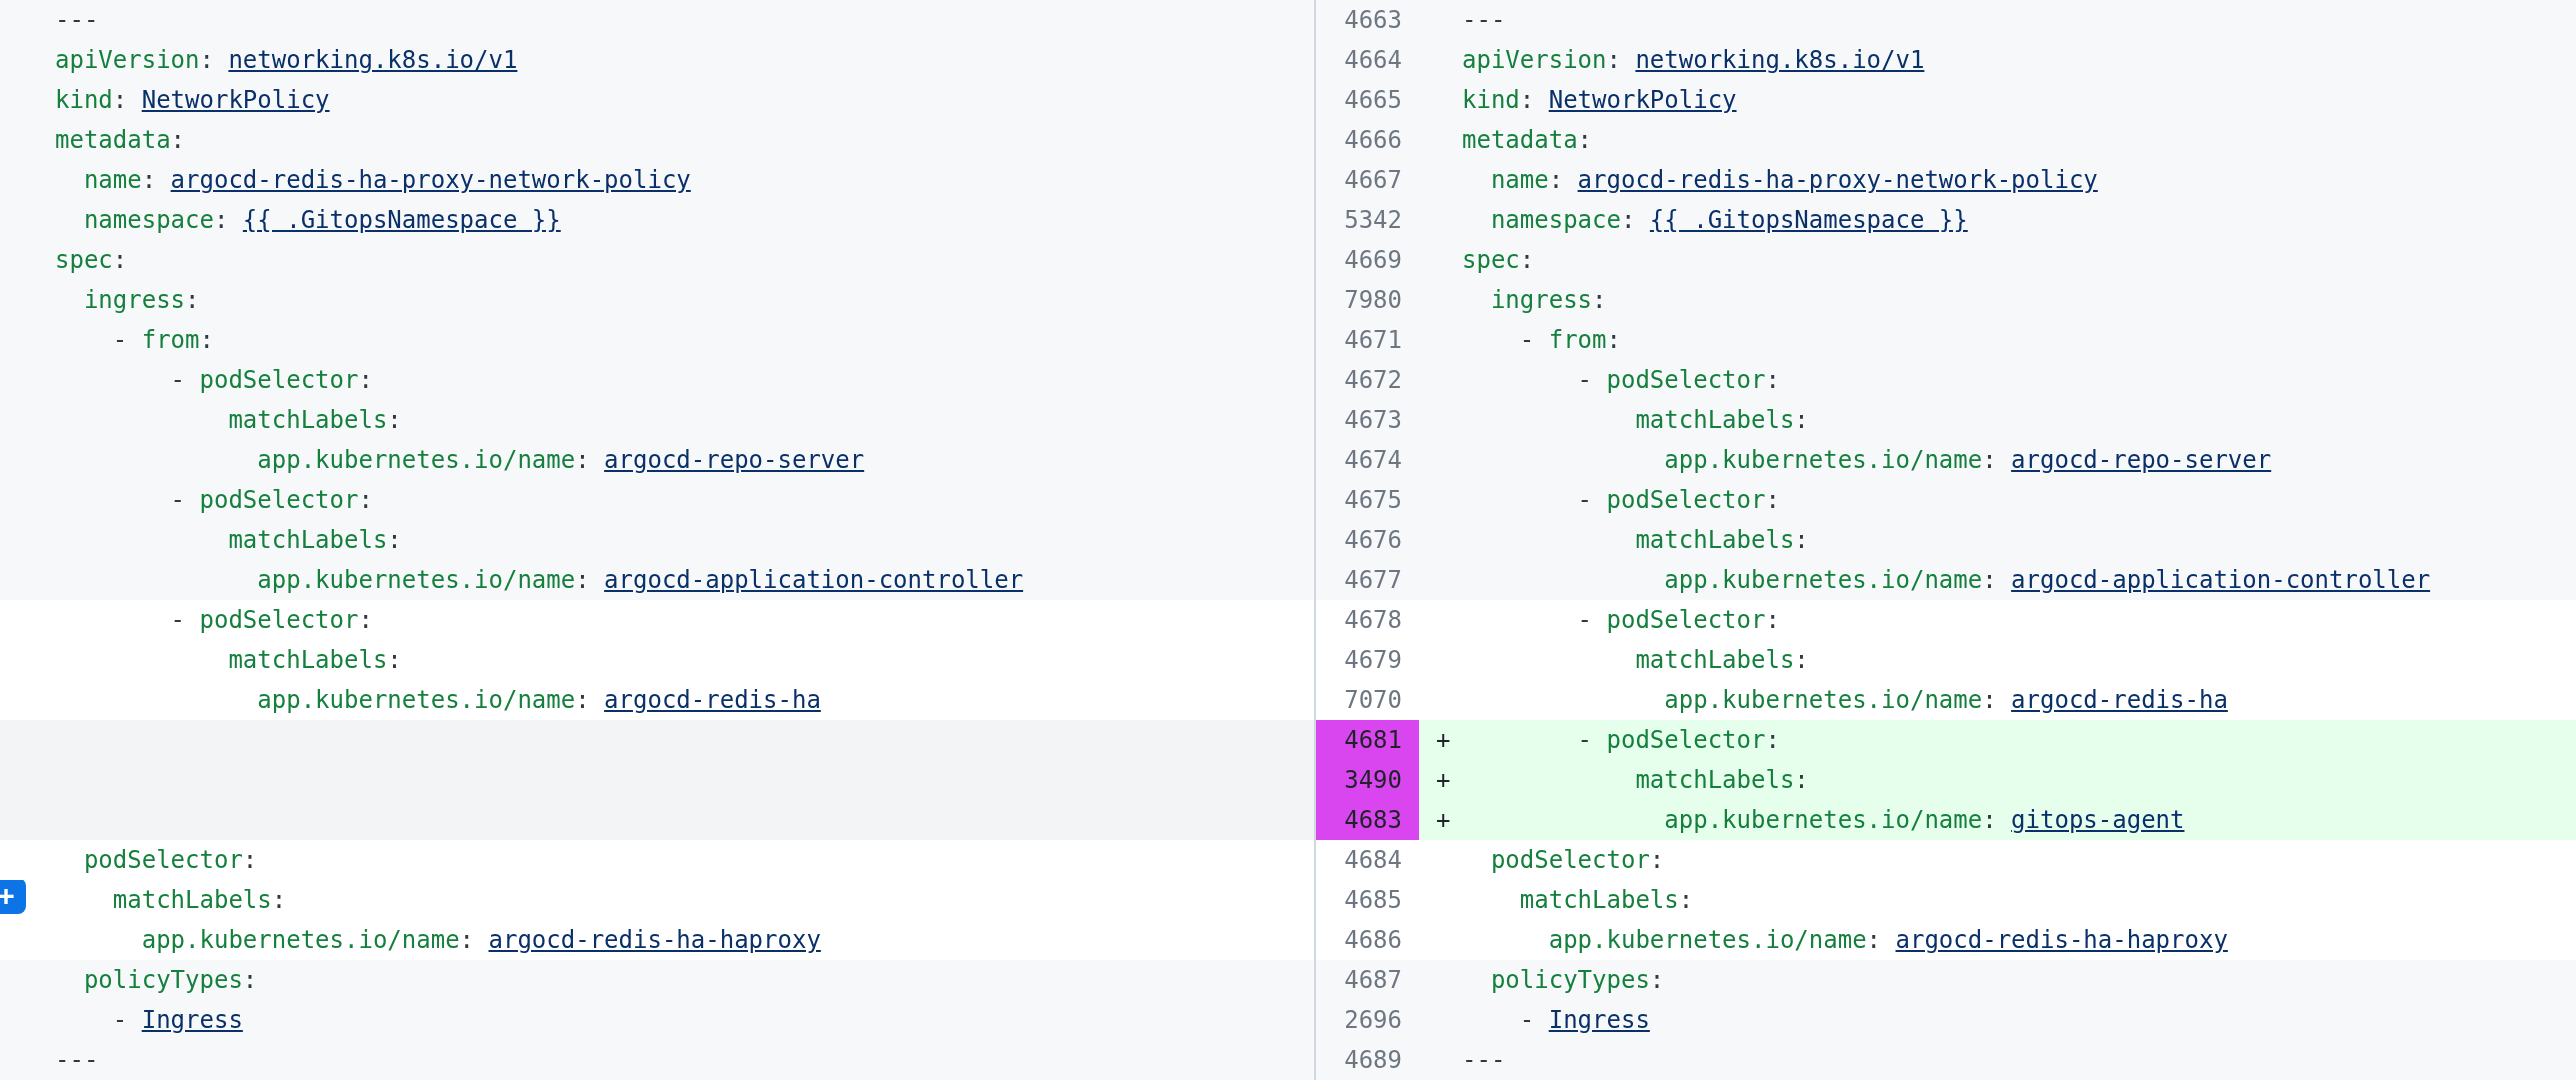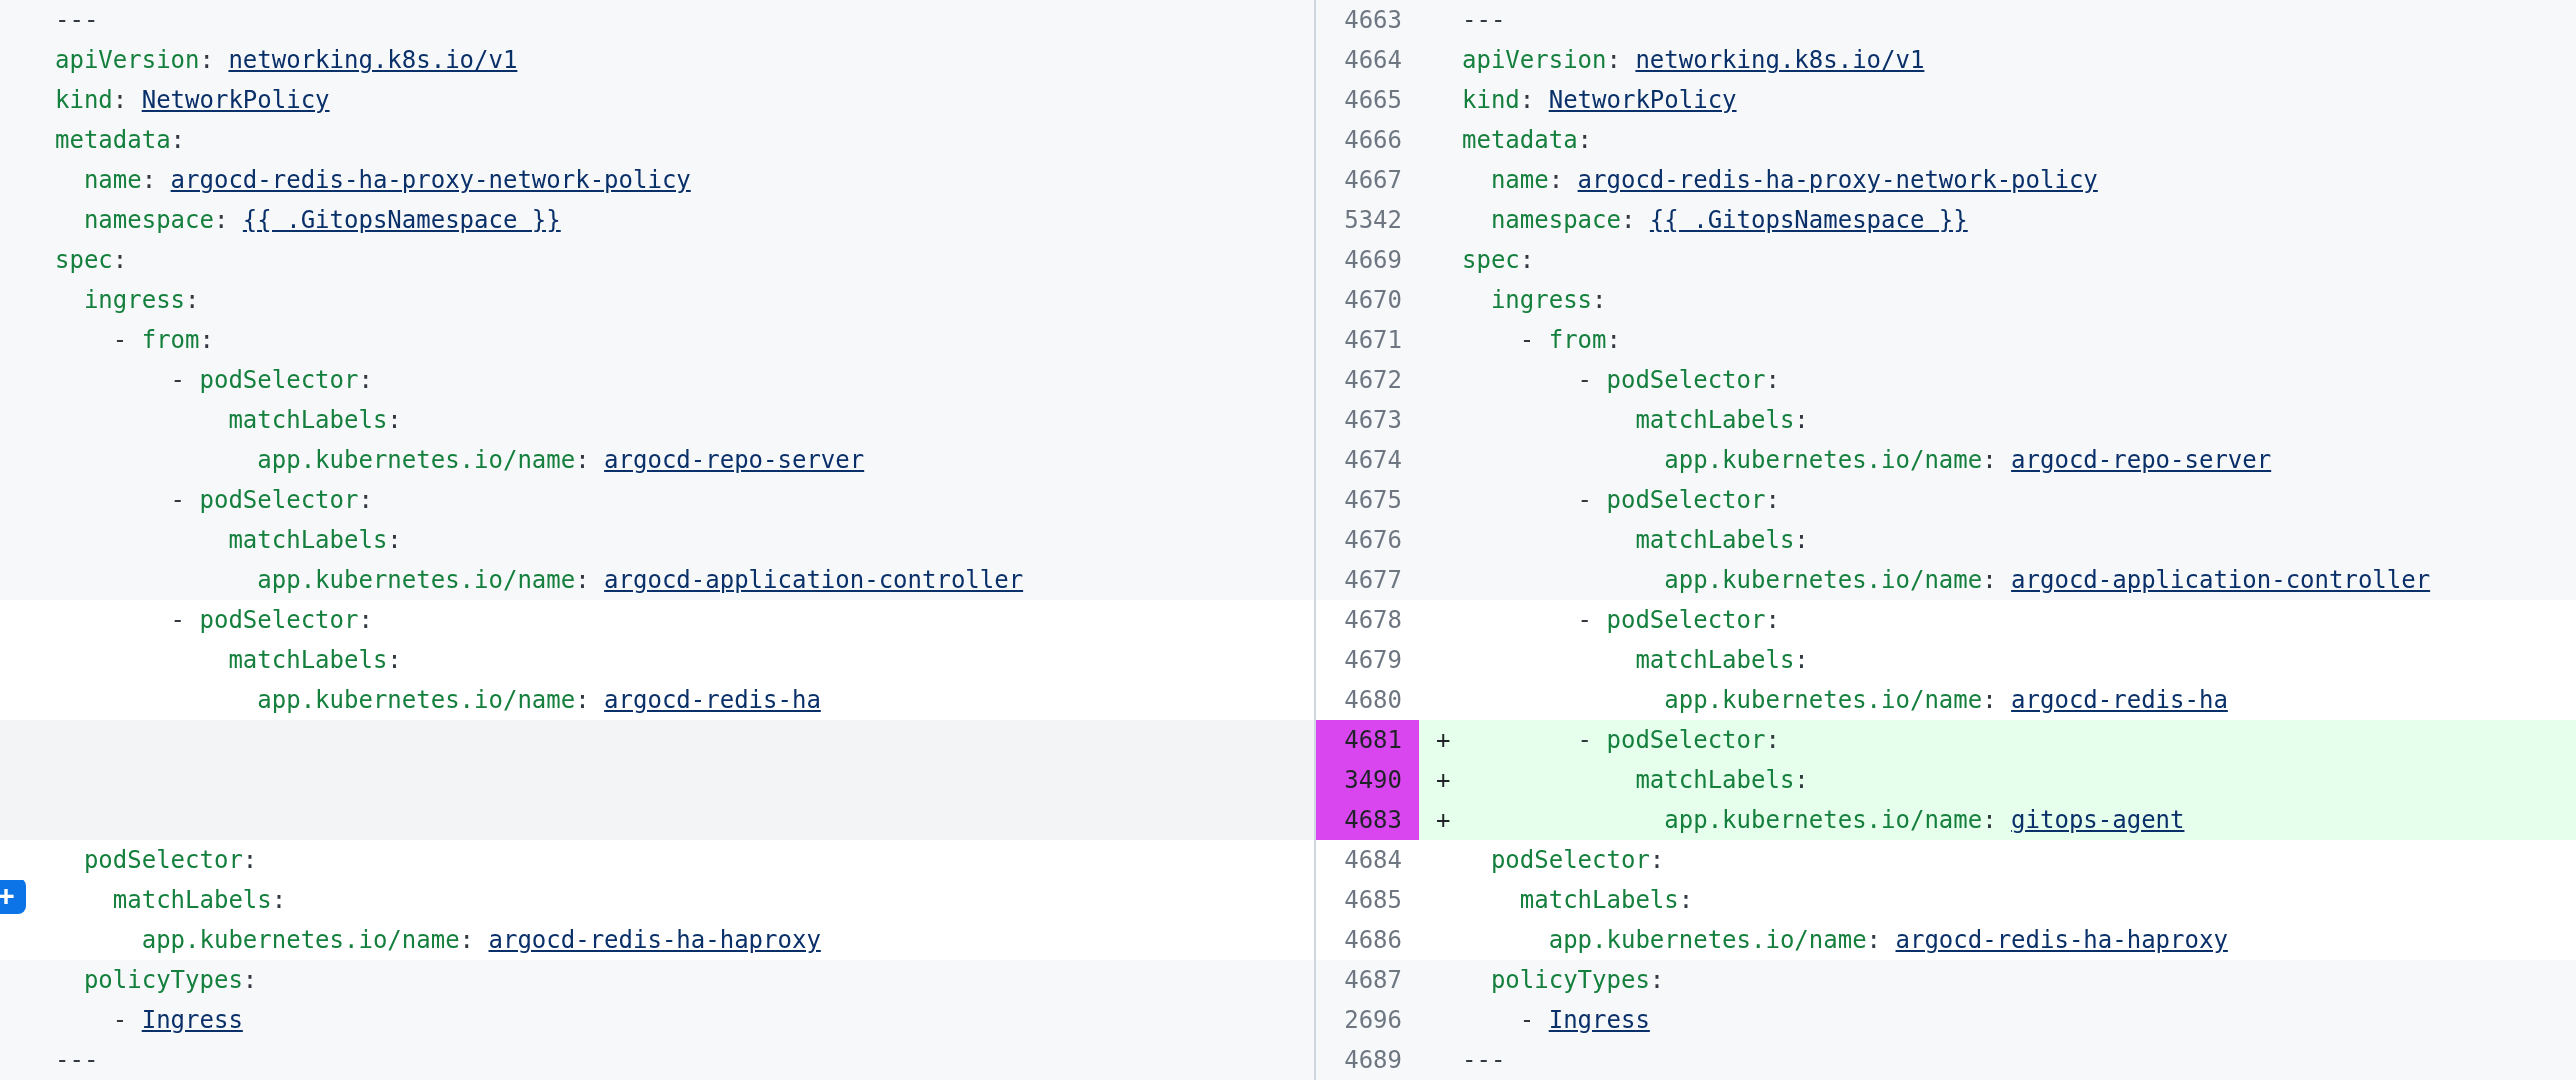--- a/index.html
+++ b/index.html
@@ -126,21 +126,21 @@
         <div class="num-gutter">5342</div>
         <div class="new-code"><span class="tk-pun">  </span><span class="tk-key">namespace</span><span class="tk-pun">: </span><span class="tk-val">{{ .GitopsNamespace }}</span></div>
       </div>
       <div class="diff-row row-expanded">
         <div class="old-code"><span class="tk-key">spec</span><span class="tk-pun">:</span></div>
         <div class="num-gutter">4669</div>
         <div class="new-code"><span class="tk-key">spec</span><span class="tk-pun">:</span></div>
       </div>
       <div class="diff-row row-expanded">
         <div class="old-code"><span class="tk-pun">  </span><span class="tk-key">ingress</span><span class="tk-pun">:</span></div>
-        <div class="num-gutter">4670</div>
+        <div class="num-gutter">7980</div>
         <div class="new-code"><span class="tk-pun">  </span><span class="tk-key">ingress</span><span class="tk-pun">:</span></div>
       </div>
       <div class="diff-row row-expanded">
         <div class="old-code"><span class="tk-pun">    - </span><span class="tk-key">from</span><span class="tk-pun">:</span></div>
         <div class="num-gutter">4671</div>
         <div class="new-code"><span class="tk-pun">    - </span><span class="tk-key">from</span><span class="tk-pun">:</span></div>
       </div>
       <div class="diff-row row-expanded">
         <div class="old-code"><span class="tk-pun">        - </span><span class="tk-key">podSelector</span><span class="tk-pun">:</span></div>
         <div class="num-gutter">4672</div>
@@ -176,21 +176,21 @@
         <div class="num-gutter">4678</div>
         <div class="new-code"><span class="tk-pun">        - </span><span class="tk-key">podSelector</span><span class="tk-pun">:</span></div>
       </div>
       <div class="diff-row row-context">
         <div class="old-code"><span class="tk-pun">            </span><span class="tk-key">matchLabels</span><span class="tk-pun">:</span></div>
         <div class="num-gutter">4679</div>
         <div class="new-code"><span class="tk-pun">            </span><span class="tk-key">matchLabels</span><span class="tk-pun">:</span></div>
       </div>
       <div class="diff-row row-context">
         <div class="old-code"><span class="tk-pun">              </span><span class="tk-key">app.kubernetes.io/name</span><span class="tk-pun">: </span><span class="tk-val">argocd-redis-ha</span></div>
-        <div class="num-gutter">4680</div>
+        <div class="num-gutter">7070</div>
         <div class="new-code"><span class="tk-pun">              </span><span class="tk-key">app.kubernetes.io/name</span><span class="tk-pun">: </span><span class="tk-val">argocd-redis-ha</span></div>
       </div>
       <div class="diff-row row-added">
         <div class="old-code"></div>
         <div class="num-gutter">4681</div>
         <div class="new-code"><span class="sign">+</span><span class="tk-pun">        - </span><span class="tk-key">podSelector</span><span class="tk-pun">:</span></div>
       </div>
       <div class="diff-row row-added">
         <div class="old-code"></div>
         <div class="num-gutter">3490</div>

